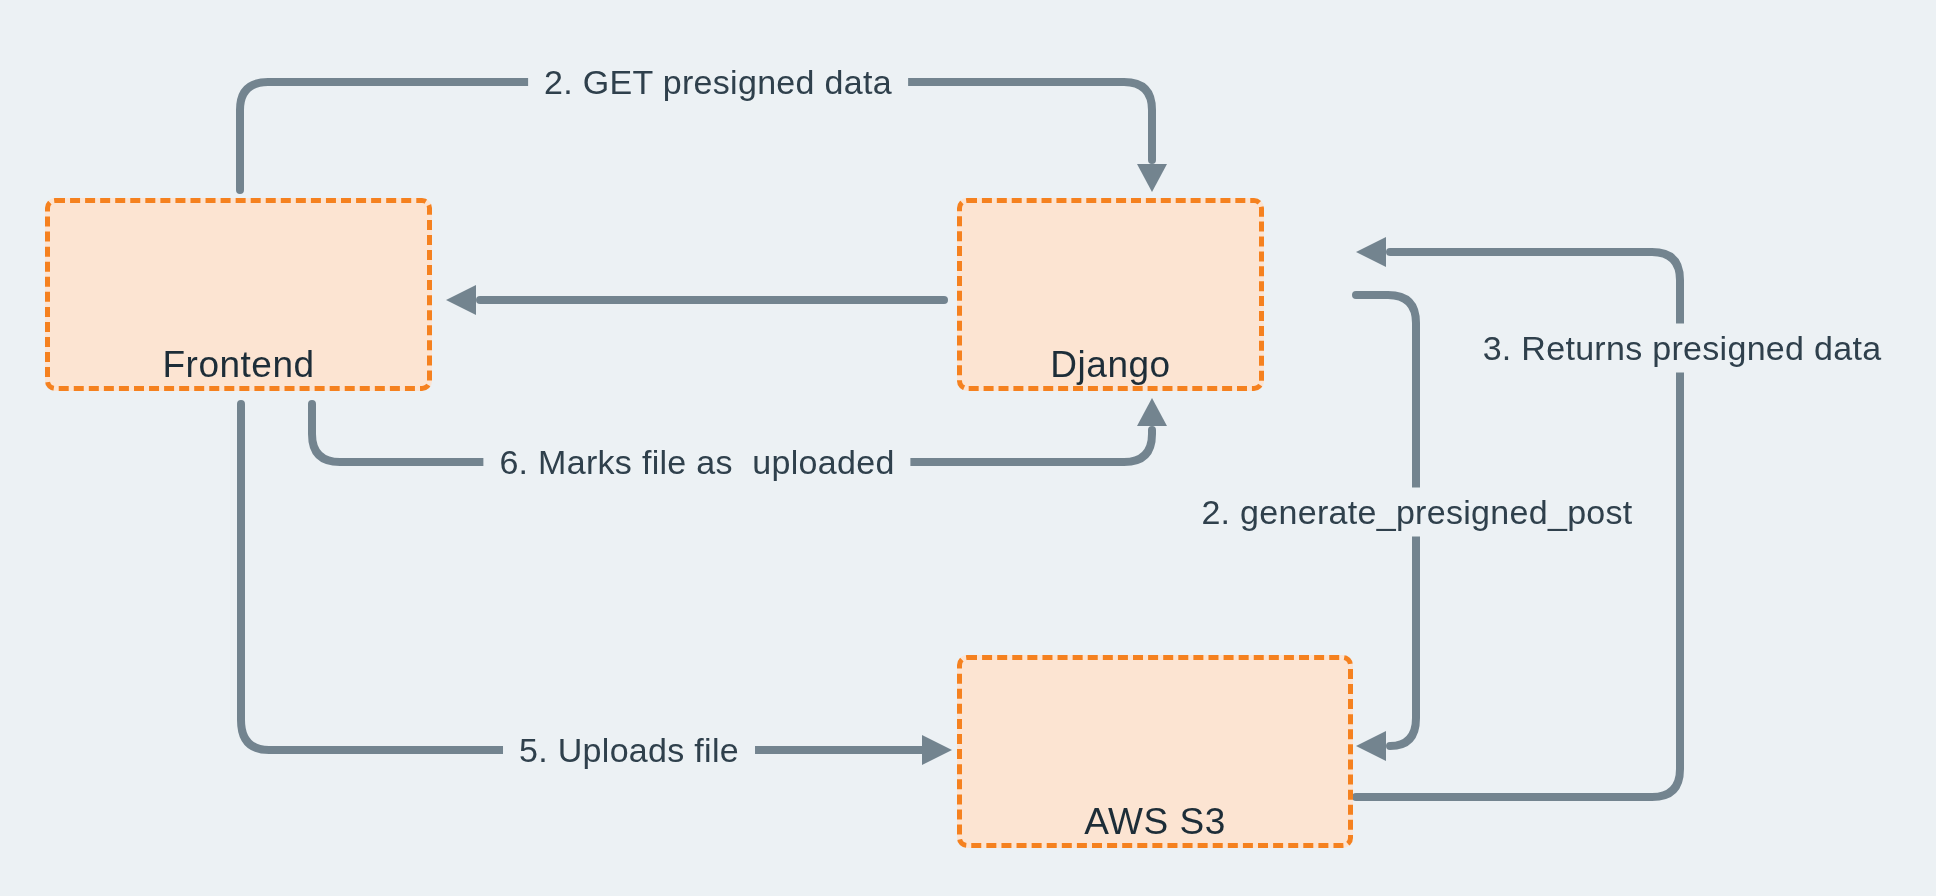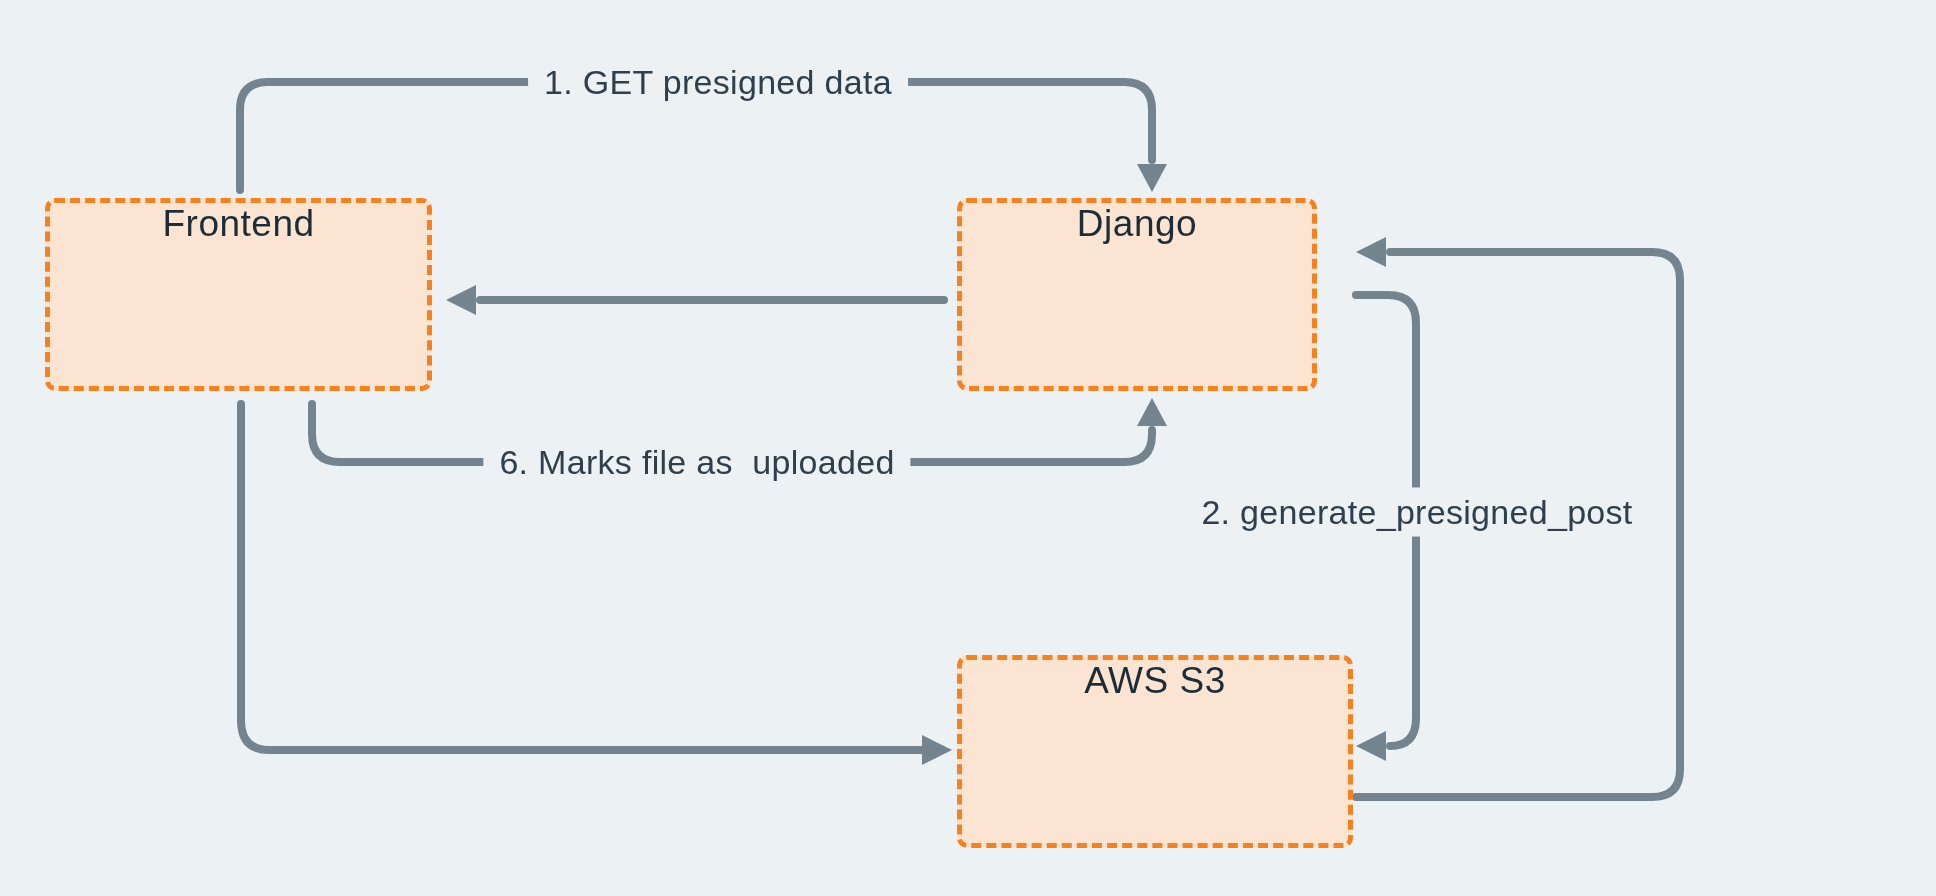--- a/index.html
+++ b/index.html
@@ -22,21 +22,21 @@
     background:var(--bg);
   }
   .stage svg{
     position:absolute;left:0;top:0;
   }
   .node{
     position:absolute;
     background:var(--node-fill);
     border:5px dashed var(--node-border);
     border-radius:10px;
-    display:flex;align-items:flex-start;justify-content:center;
+    display:flex;align-items:flex-end;justify-content:center;
     color:var(--node-text);
     font-size:37px;
     letter-spacing:0.5px;
   }
   .elabel{
     position:absolute;
     transform:translate(-50%,-50%);
     background:var(--bg);
     color:var(--label-text);
     font-size:34px;
@@ -81,24 +81,26 @@
       <g>
         <path d="M 1356 797 H 1652 Q 1680 797 1680 769 V 280 Q 1680 252 1652 252 H 1390"></path>
         <polygon points="1356,252 1386,237 1386,267" fill="var(--arrow)" stroke="none"></polygon>
       </g>
     </g>
   </svg>
 
   <div class="node" style="left:45px;  top:198px; width:387px; height:193px">
     <span>Frontend</span>
   </div>
-  <div class="node" style="left:957px; top:198px; width:360px; height:193px">
+  <div class="node" style="left:957px; top:198px; width:307px; height:193px">
     <span>Django</span>
   </div>
   <div class="node" style="left:957px; top:655px; width:396px; height:193px">
     <span>AWS S3</span>
   </div>
 
-  <div class="elabel" style="left:718px;  top:82px">1. GET presigned data</div>
+  <div class="elabel" style="left:718px;  top:82px">2. GET presigned data</div>
   <div class="elabel" style="left:697px;  top:462px">6. Marks file as  uploaded</div>
+  <div class="elabel" style="left:629px;  top:750px">5. Uploads file</div>
   <div class="elabel" style="left:1417px; top:512px">2. generate_presigned_post</div>
+  <div class="elabel" style="left:1682px; top:348px">3. Returns presigned data</div>
 
 </div>
 
 </body></html>

